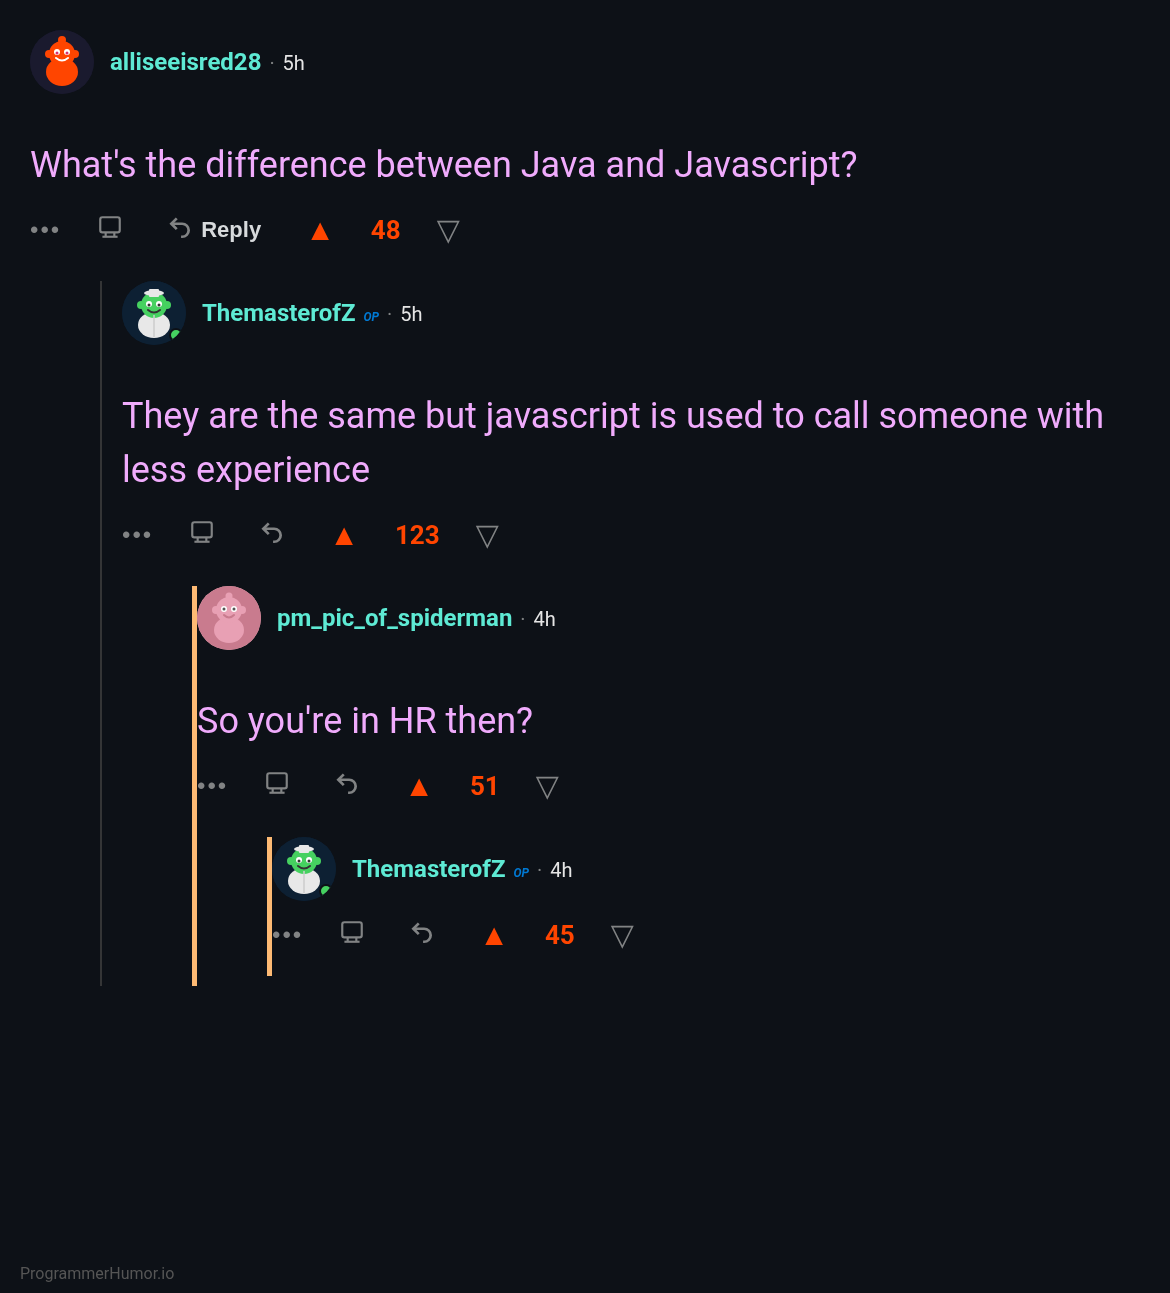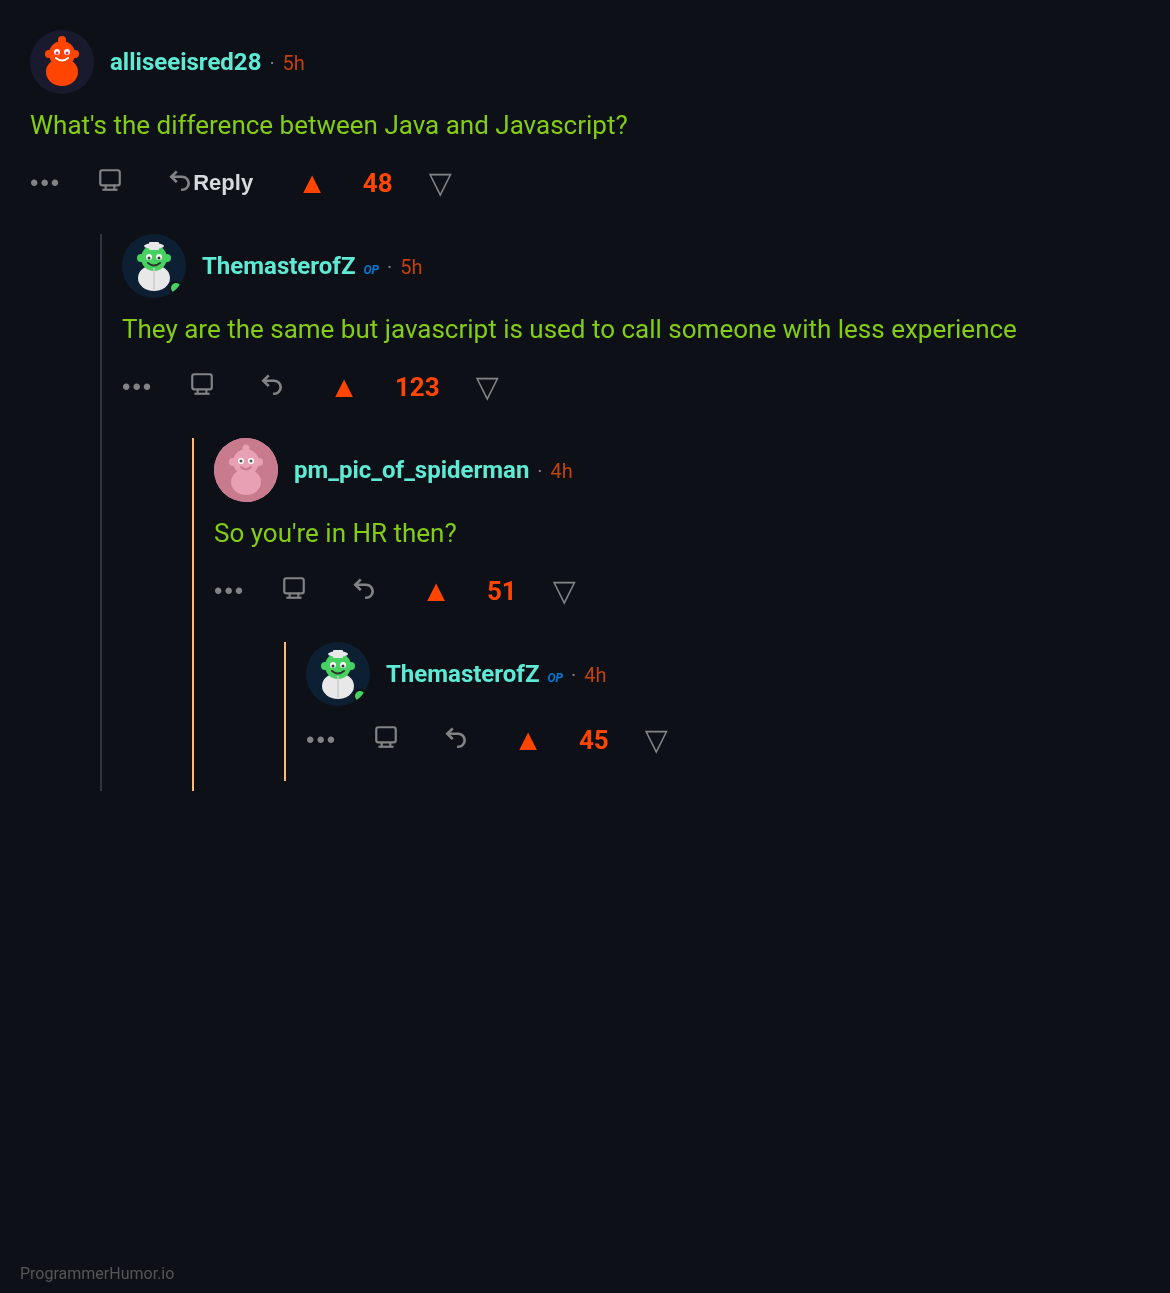--- a/index.html
+++ b/index.html
@@ -76,43 +76,44 @@
       font-style: italic;
     }
 
     .time-separator {
       color: #818384;
       font-size: 20px;
       margin: 0 4px;
     }
 
     .timestamp {
-      color: #c2410c;
+      color: #e5e5e5;
       font-size: 20px;
     }
 
     .comment-body {
-      font-size: 26px;
+      font-size: 36px;
       line-height: 1.5;
-      color: #84cc16;
+      color: #f0abfc;
       margin-bottom: 16px;
       padding-left: 0;
+      margin-top: 32px;
     }
 
     .comment-actions {
       display: flex;
       align-items: center;
       gap: 28px;
       margin-bottom: 10px;
     }
 
     .action-btn {
       display: flex;
       align-items: center;
-      gap: 0;
+      gap: 8px;
       background: none;
       border: none;
       color: #818384;
       cursor: pointer;
       font-size: 22px;
       padding: 4px 8px;
       border-radius: 4px;
     }
 
     .vote-count {
@@ -140,22 +141,21 @@
     
     .nested-1 {
       margin-left: 70px;
       padding-left: 20px;
       border-left: 2px solid #343536;
       margin-top: 20px;
     }
 
     .nested-2 {
       margin-left: 70px;
-      padding-left: 20px;
-      border-left: 2px solid #fdba74;
+      border-left: 5px solid #fdba74;
       margin-top: 20px;
     }
 
     .online-dot {
       width: 14px;
       height: 14px;
       background: #46d160;
       border-radius: 50%;
       position: absolute;
       bottom: 3px;

